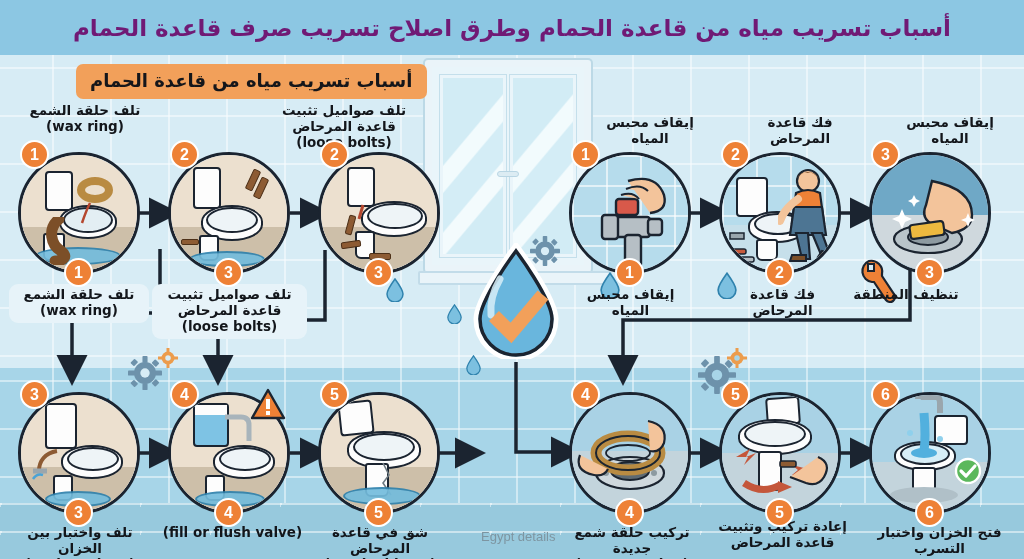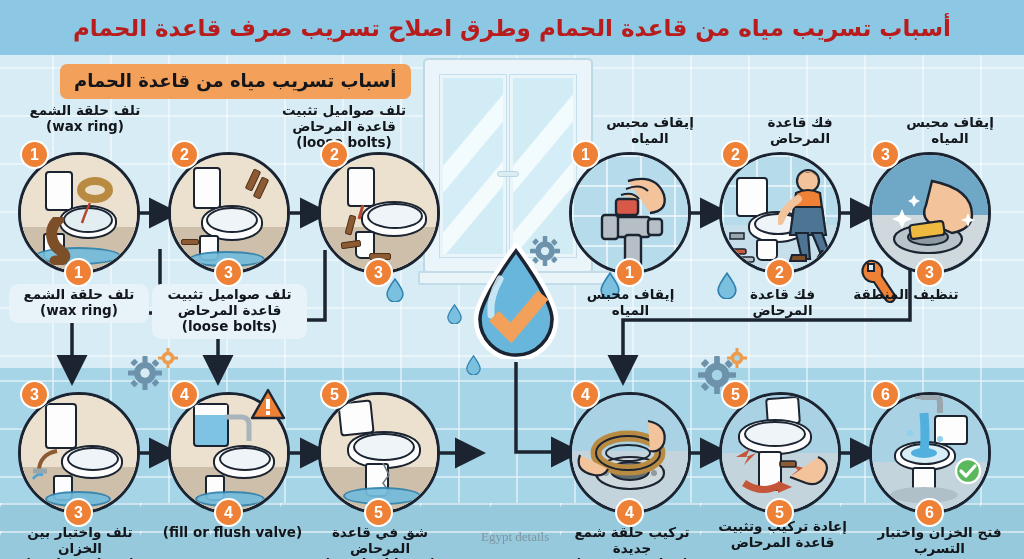--- a/index.html
+++ b/index.html
@@ -14,21 +14,21 @@
     background: #cfe9f4;
   }
   
   .header {
     position:absolute; left:0; top:0; width:1024px; height:55px;
     background:#8cc7e3;
     display:flex; align-items:center; justify-content:center;
     z-index: 40;
   }
   .header h1 {
-    font-size: 23px; font-weight: bold; color:#b91c1c;
+    font-size: 23px; font-weight: bold; color:#701a75;
     direction: rtl; letter-spacing:0px; white-space:nowrap;
     font-family:"DejaVu Sans","Liberation Sans",sans-serif;
   }
   
   .wall-upper{
     position:absolute; left:0; top:55px; width:1024px; height:313px;
     background:#d7ecf5;
   }
   .wall-lower{
     position:absolute; left:0; top:368px; width:1024px; height:191px;
@@ -80,21 +80,21 @@
   .bigdrop{
     position:absolute; left:470px; top:243px; width:92px; height:116px; z-index:18;
   }
   
   .chip{
     position:absolute; z-index:30;
     background:#f2a05a; color:#15161a; font-weight:bold;
     border-radius:7px; padding:6px 14px 8px; font-size:18px;
     direction:rtl; white-space:nowrap;
   }
-  .chip.left { left:60px; top:64px; }
+  .chip.left { left:76px; top:64px; }
   .chip.right{ left:627px; top:64px;}
   
   .cap{
     position:absolute; z-index:26; direction:rtl; text-align:center;
     font-size:13.5px; font-weight:bold; color:#13161b; line-height:1.18;
     background:#e7f3f9; border-radius:9px; padding:3px 6px 4px;
   }
   .cap.plain{ background:transparent; }
   .cap .en{ display:block; font-weight:bold; direction:ltr; }
   
@@ -125,21 +125,21 @@
   .seat{ position:absolute; background:#fdfdfd; border:2.5px solid #1b2430; border-radius:50%; }
   .ped{ position:absolute; background:#fdfdfd; border:2.5px solid #1b2430; border-radius:3px 3px 6px 6px;}
   .puddle{ position:absolute; background:#74bcdd; border:2px solid #2f82ad; border-radius:50%; opacity:.92;}
   .waxring{ position:absolute; border-radius:50%; border:8px solid #b98b42; background:transparent;}
   .bolt{position:absolute;background:#8d5b33;border:1.5px solid #4d3018;border-radius:2px;}
   .gearIcon{ position:absolute; z-index:14; }
   .drop-s{ position:absolute; z-index:14; }
   .connector{ position:absolute; z-index:16; pointer-events:none; }
   .watermark{
     position:absolute; left:481px; top:529px; z-index:35;
-    color:#7d95a1; font-size:13px; font-family:Liberation Serif, serif;
+    color:#7d95a1; font-size:13px; font-family:Liberation Sans, sans-serif;
   }
   .warnTri{position:absolute;z-index:25;}
   .checkOk{position:absolute;z-index:25;}
 </style>
 </head>
 <body>
 
 <div id="stage">
 
   <div class="wall-upper">

